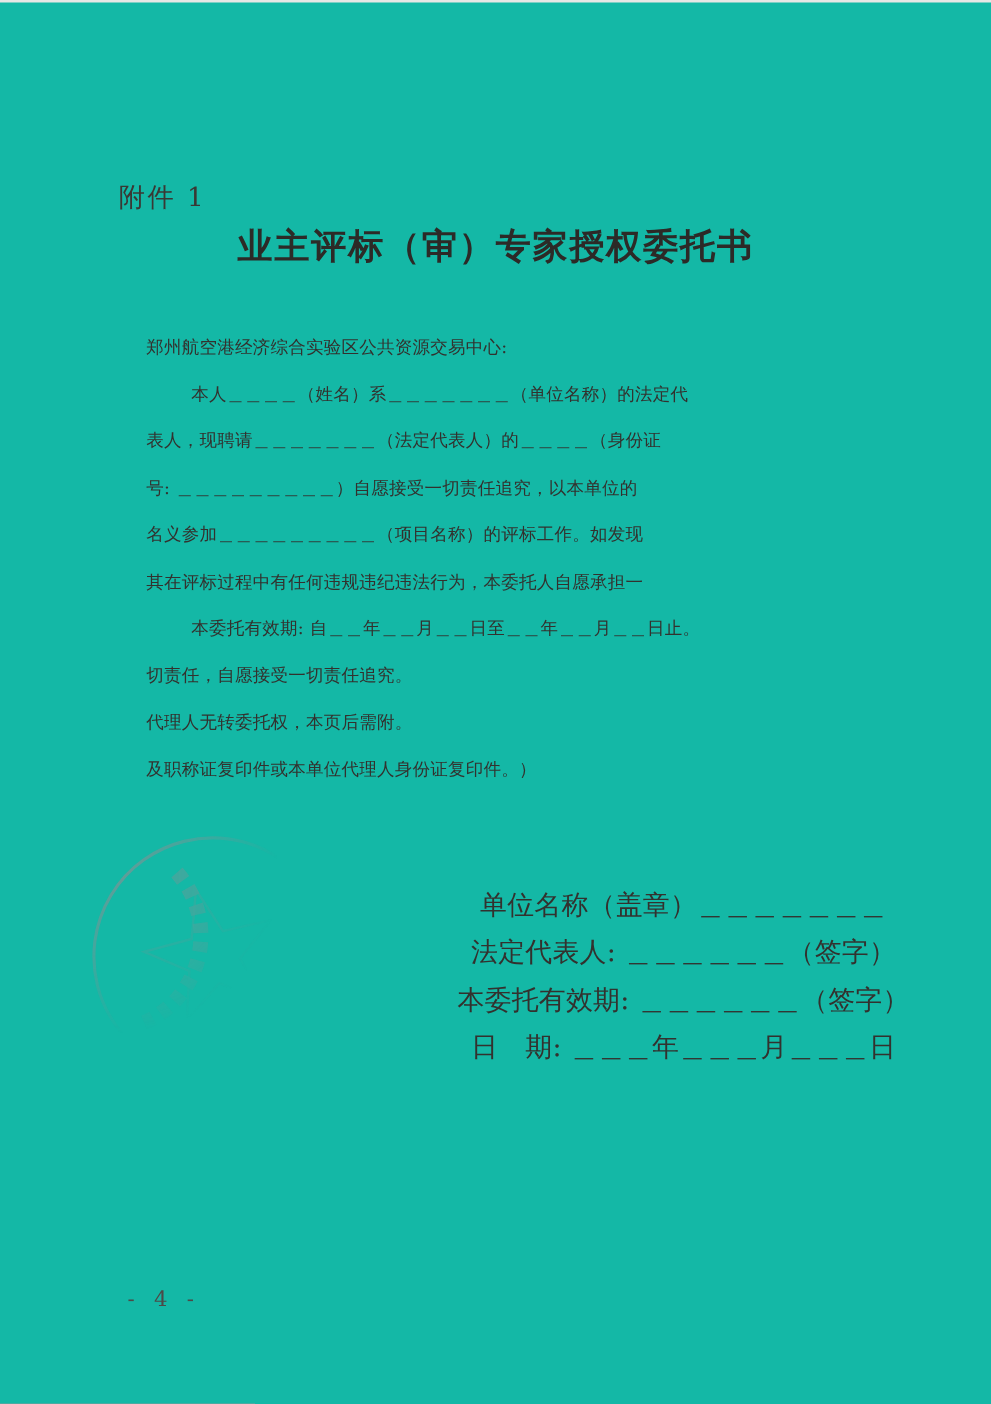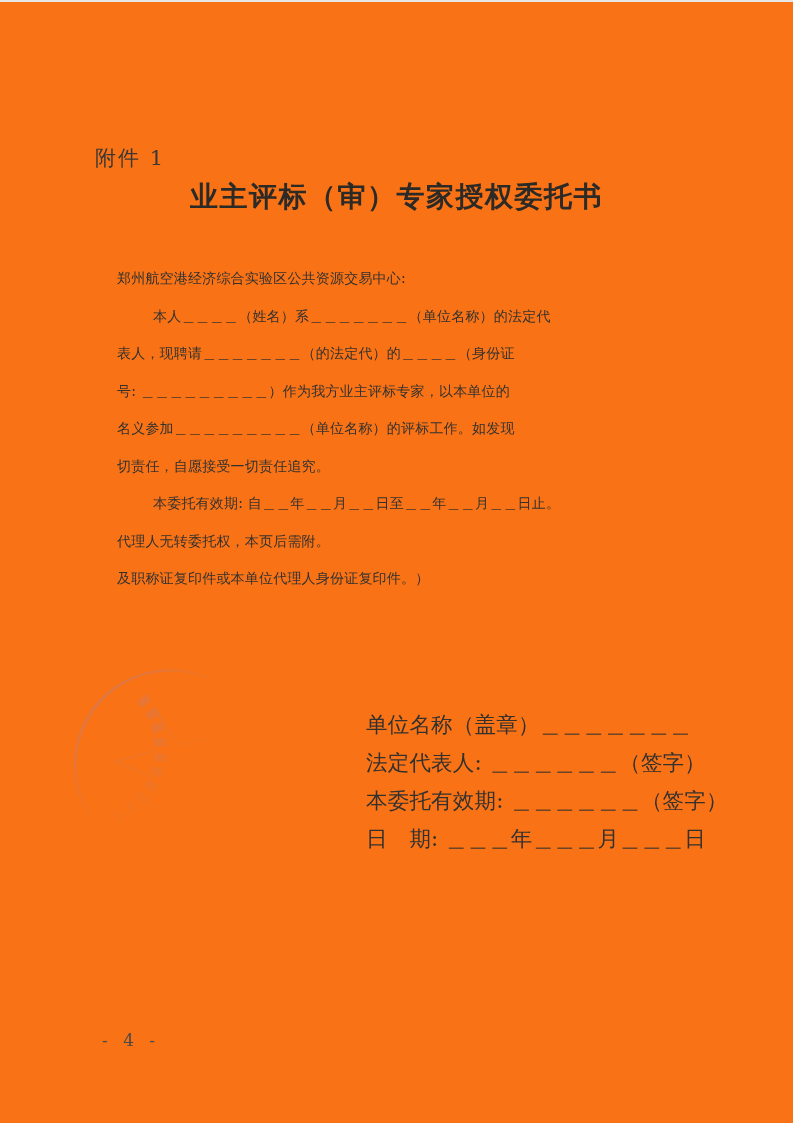--- a/index.html
+++ b/index.html
@@ -5,21 +5,21 @@
   html, body {
     margin: 0;
     padding: 0;
     background: #9a9a9a;
   }
   .page {
     position: relative;
     width: 793px;
     height: 1123px;
     margin: 0 auto;
-    background: #f97316;
+    background: #14b8a6;
     overflow: hidden;
     font-family: "DejaVu Serif", serif;
     color: #33312e;
   }
   
   .page::before {
     content: "";
     position: absolute;
     top: 0; left: 0; right: 0;
     height: 2px;
@@ -62,20 +62,21 @@
   .signature-block {
     position: absolute;
     left: 366px;
     top: 706px;
     font-size: 21.5px;
     line-height: 38px;
   }
   .signature-block .line {
     white-space: nowrap;
     letter-spacing: 0.2px;
+    text-align: center;
   }
   .page-number {
     position: absolute;
     left: 102px;
     top: 1030px;
     font-size: 17px;
     letter-spacing: 5px;
     color: #4c4a47;
   }
   .stamp {
@@ -92,25 +93,26 @@
 
 <div class="page">
 
   <div class="attachment-label">附件 1</div>
 
   <h1 class="doc-title">业主评标（审）专家授权委托书</h1>
 
   <div class="doc-body">
     <div class="line">郑州航空港经济综合实验区公共资源交易中心:</div>
     <div class="line indent-2">本人＿＿＿＿（姓名）系＿＿＿＿＿＿＿（单位名称）的法定代</div>
-    <div class="line">表人，现聘请＿＿＿＿＿＿＿（的法定代）的＿＿＿＿（身份证</div>
-    <div class="line">号: ＿＿＿＿＿＿＿＿＿）作为我方业主评标专家，以本单位的</div>
-    <div class="line">名义参加＿＿＿＿＿＿＿＿＿（单位名称）的评标工作。如发现</div>
+    <div class="line">表人，现聘请＿＿＿＿＿＿＿（法定代表人）的＿＿＿＿（身份证</div>
+    <div class="line">号: ＿＿＿＿＿＿＿＿＿）自愿接受一切责任追究，以本单位的</div>
+    <div class="line">名义参加＿＿＿＿＿＿＿＿＿（项目名称）的评标工作。如发现</div>
+    <div class="line">其在评标过程中有任何违规违纪违法行为，本委托人自愿承担一</div>
+    <div class="line indent-2">本委托有效期: 自＿＿年＿＿月＿＿日至＿＿年＿＿月＿＿日止。</div>
     <div class="line">切责任，自愿接受一切责任追究。</div>
-    <div class="line indent-2">本委托有效期: 自＿＿年＿＿月＿＿日至＿＿年＿＿月＿＿日止。</div>
     <div class="line">代理人无转委托权，本页后需附。</div>
     <div class="line">及职称证复印件或本单位代理人身份证复印件。）</div>
   </div>
 
   <div class="signature-block">
     <div class="line">单位名称（盖章）＿＿＿＿＿＿＿</div>
     <div class="line">法定代表人: ＿＿＿＿＿＿（签字）</div>
     <div class="line">本委托有效期: ＿＿＿＿＿＿（签字）</div>
     <div class="line">日　期: ＿＿＿年＿＿＿月＿＿＿日</div>
   </div>

